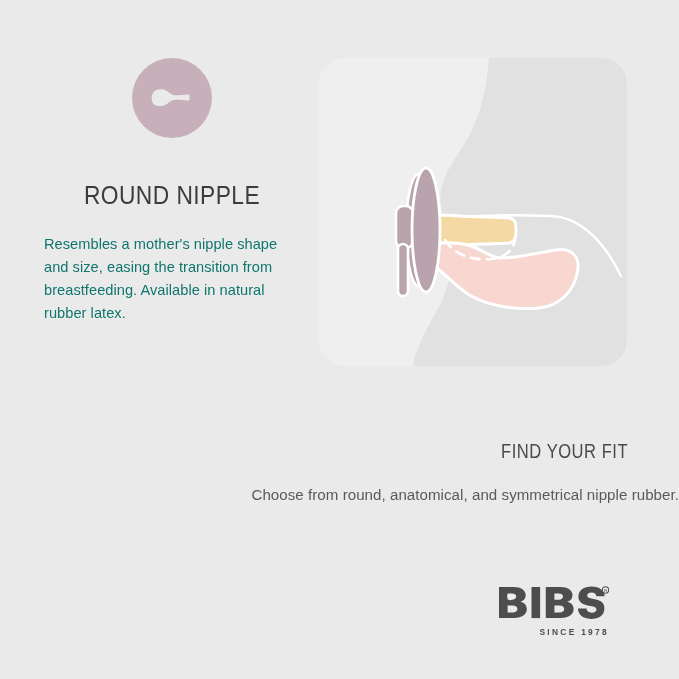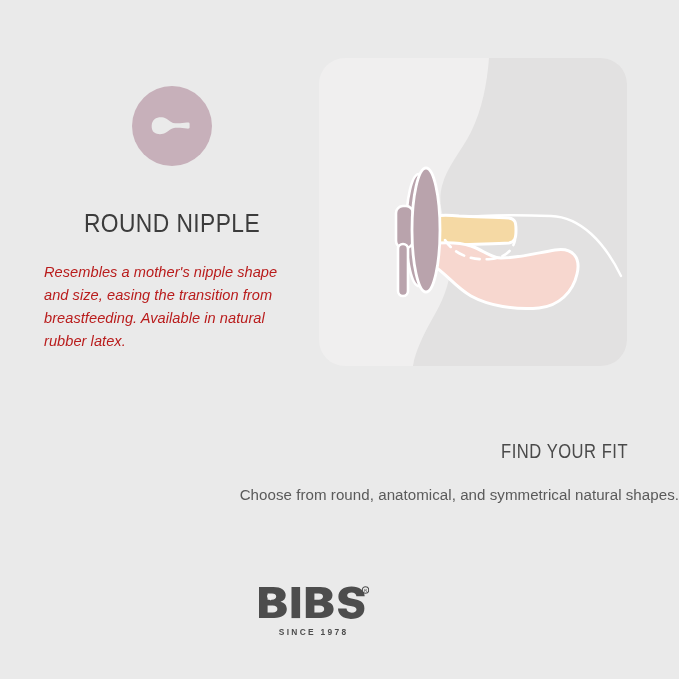--- a/index.html
+++ b/index.html
@@ -28,21 +28,21 @@
     left: 0;
     top: 0;
     width: 679px;
     height: 400px;
   }
 
   
   .feature-col {
     position: absolute;
     left: 44px;
-    top: 76px;
+    top: 48px;
     width: 256px;
     height: 310px;
   }
 
   .feature-icon-wrap {
     width: 256px;
     height: 100px;
     display: flex;
     align-items: center;
     justify-content: center;
@@ -66,24 +66,23 @@
     transform: scaleX(0.86);
     transform-origin: center;
     white-space: nowrap;
   }
 
   .feature-body {
     margin-top: 22px;
     width: 244px;
     font-size: 14.6px;
     line-height: 1.58;
-    color: #b91c1c;
+    color: #0f766e;
     text-align: left;
     letter-spacing: 0.05px;
-    font-style: italic;
   }
 
   
   .illo-card {
     position: absolute;
     left: 319px;
     top: 58px;
     width: 308px;
     height: 308px;
     background: #f0efef;
@@ -116,24 +115,24 @@
   .fit-sub {
     margin-top: 23px;
     font-size: 15.1px;
     color: #5a5a5a;
     letter-spacing: 0.05px;
   }
 
   
   .brand {
     position: absolute;
-    left: 8px;
+    left: 0;
     top: 586px;
     width: 609px;
-    text-align: center;
+    text-align: right;
   }
   .brand svg {
     display: inline-block;
   }
   .brand-since {
     margin-top: 3px;
     font-size: 8.4px;
     letter-spacing: 2.3px;
     color: #4d4d4d;
     font-weight: 700;
@@ -219,21 +218,21 @@
         <rect x="77" y="148" width="17" height="42" rx="7" fill="#b9a3ac" stroke="#ffffff" stroke-width="2.6"></rect>
         <rect x="79" y="186" width="10" height="52" rx="5" fill="#b9a3ac" stroke="#ffffff" stroke-width="2.6"></rect>
 
         <ellipse cx="107" cy="172" rx="14" ry="62" fill="#b9a3ac" stroke="#ffffff" stroke-width="2.8"></ellipse>
       </svg>
     </div>
   </div>
 
   <div class="fit-block">
     <div class="fit-title">FIND YOUR FIT</div>
-    <div class="fit-sub">Choose from round, anatomical, and symmetrical natural shapes.</div>
+    <div class="fit-sub">Choose from round, anatomical, and symmetrical nipple rubber.</div>
   </div>
 
   <div class="brand">
     <svg width="112" height="34" viewBox="0 0 112 34" xmlns="http://www.w3.org/2000/svg" aria-hidden="true">
       <g fill="#4d4d4d">
 
         <path d="M2 1 h14.5 c7.6 0 12.2 3.4 12.2 8.2 0 3.3-2 5.6-5.2 6.6 3.9 0.9 6.3 3.5 6.3 7.3 0 5.4-4.8 9-12.6 9 H2 Z
                  M10.6 7.6 v6.1 h4.4 c2.6 0 4.2-1.2 4.2-3.1 0-1.9-1.6-3-4.2-3 Z
                  M10.6 19.5 v6.9 h5.1 c2.9 0 4.7-1.3 4.7-3.4 0-2.2-1.8-3.5-4.7-3.5 Z"></path>
 

